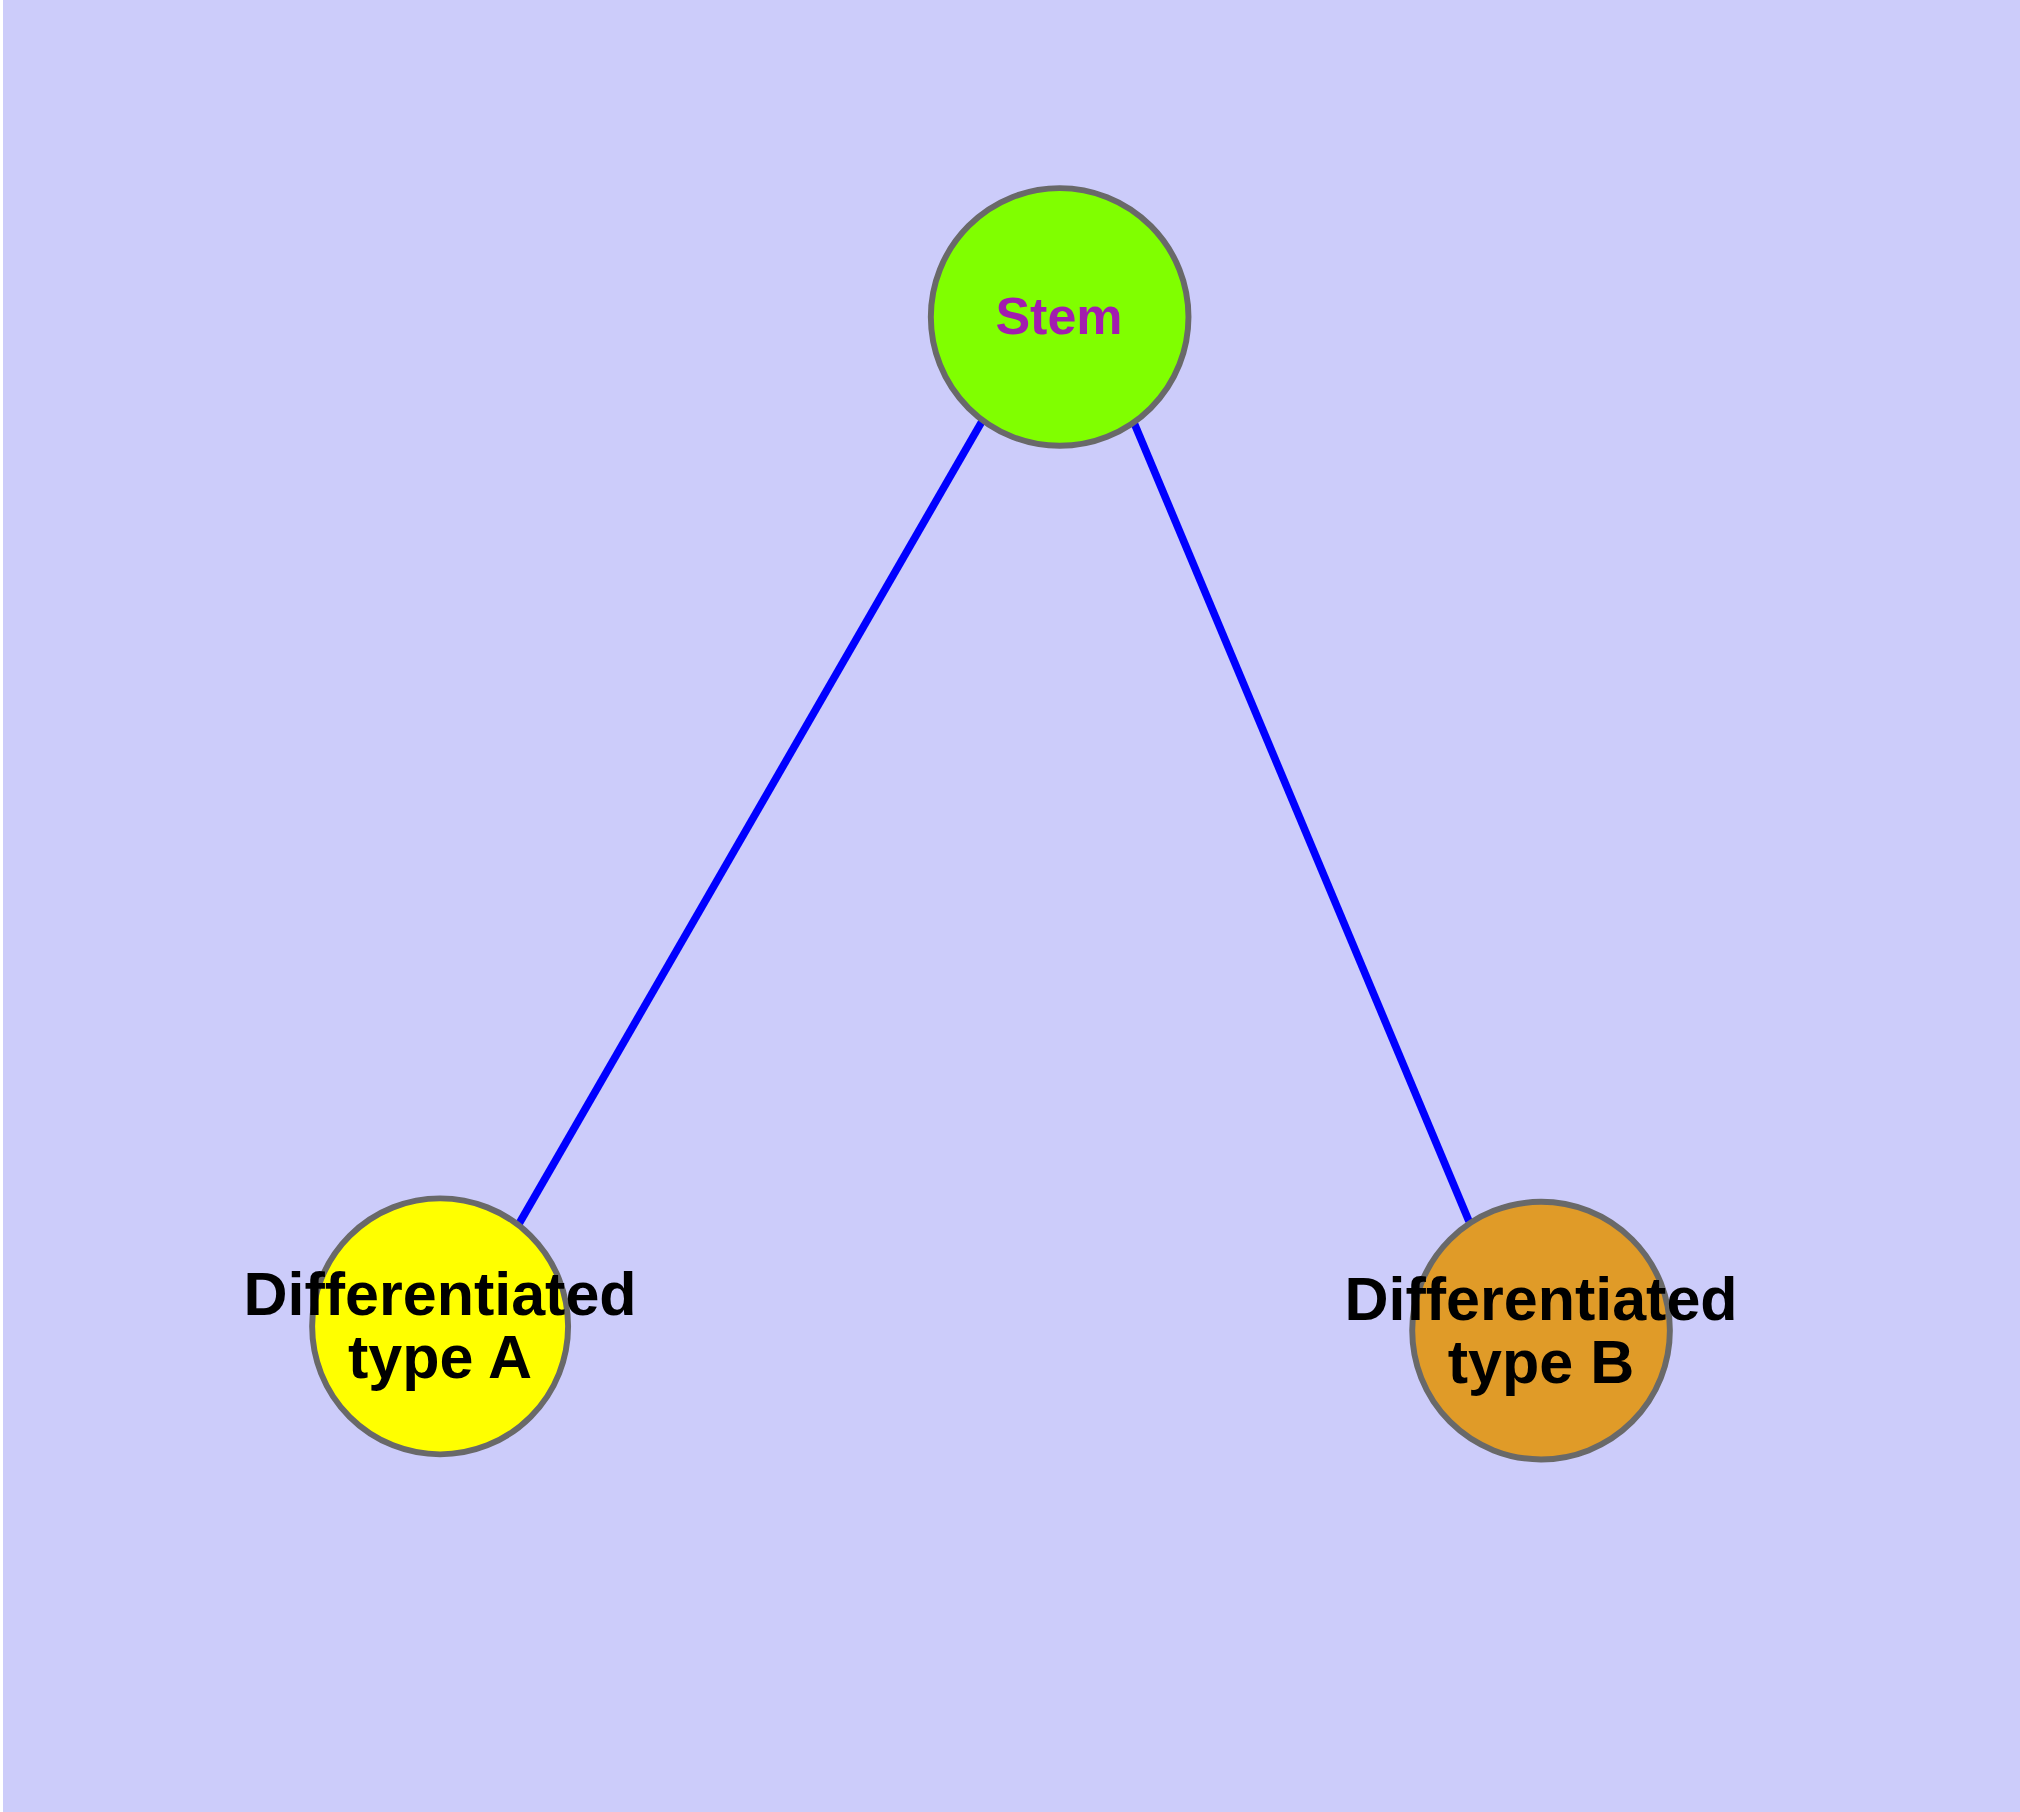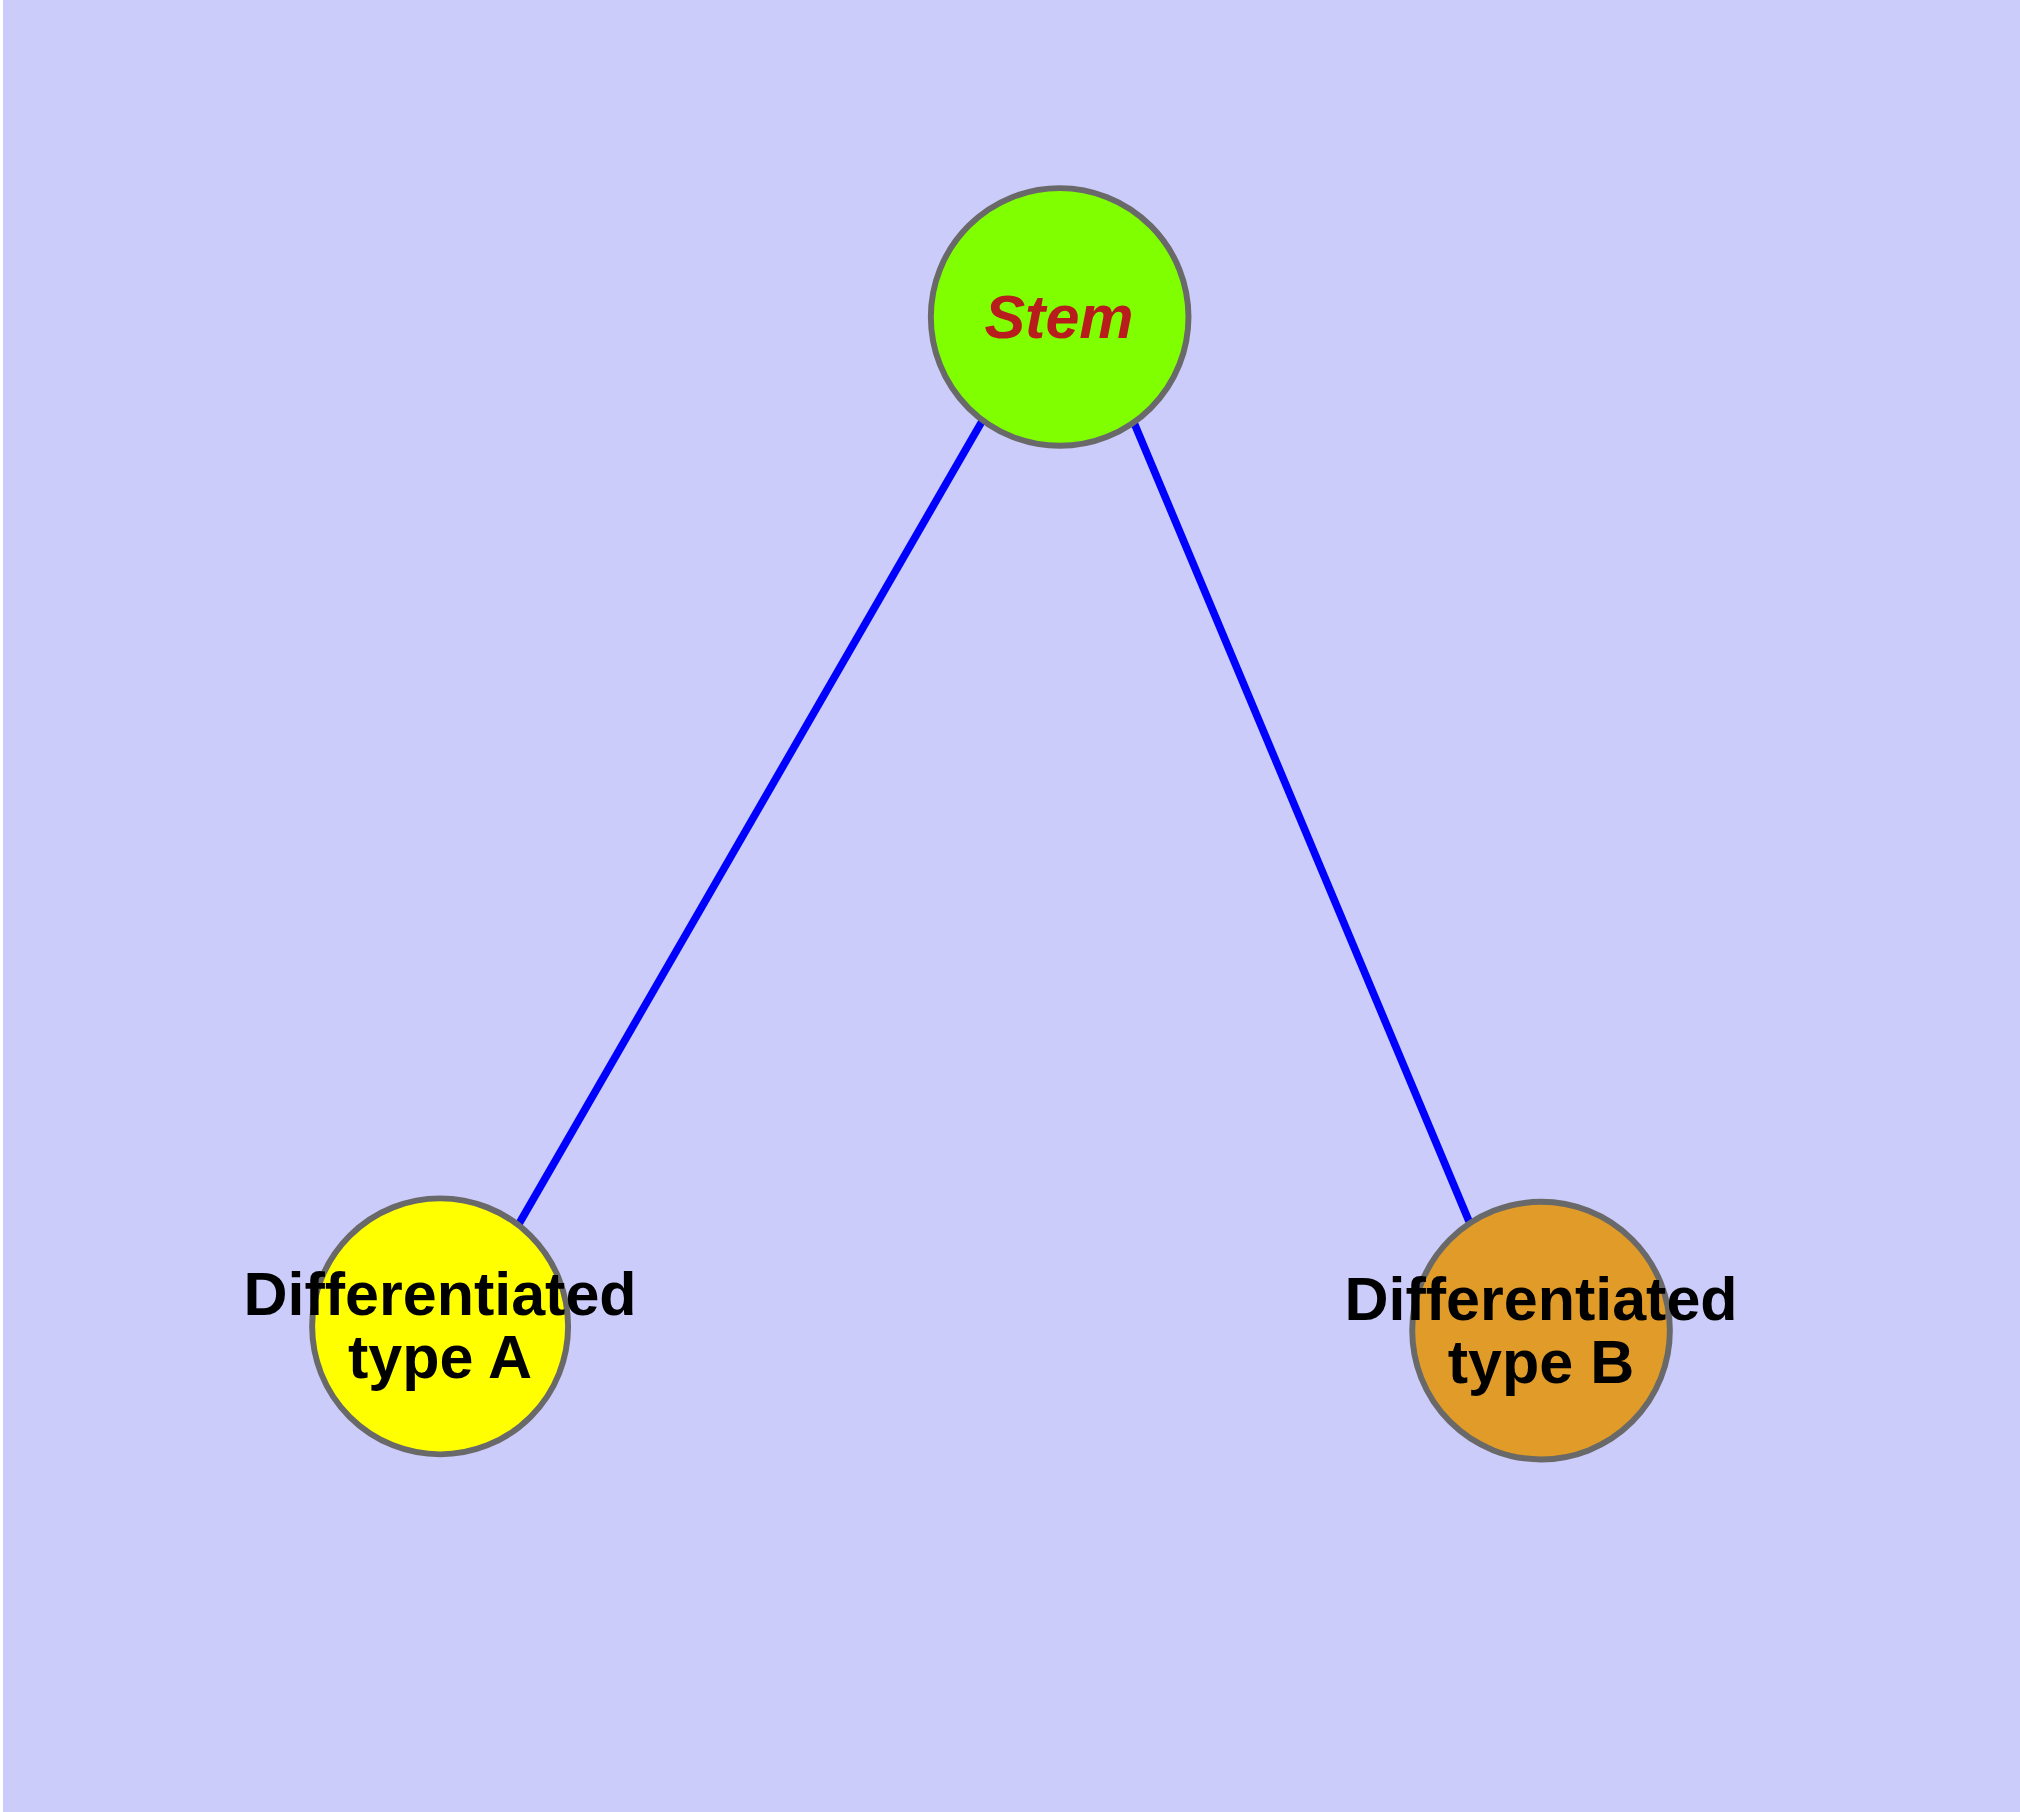--- a/index.html
+++ b/index.html
@@ -65,21 +65,21 @@
       <line class="edge-line" x1="1337" y1="497" x2="1733" y2="1441" style="stroke: rgb(0, 0, 255); stroke-width: 9;"></line>
     </g>
 
     <g>
       <circle class="node-circle" cx="1250" cy="374" r="152" fill="#80ff00" style="stroke: rgb(105, 105, 105); stroke-width: 7;"></circle>
       <circle class="node-circle" cx="519" cy="1565" r="151" fill="#ffff00" style="stroke: rgb(105, 105, 105); stroke-width: 7;"></circle>
       <circle class="node-circle" cx="1818" cy="1570" r="152" fill="#e09b28" style="stroke: rgb(105, 105, 105); stroke-width: 7;"></circle>
     </g>
   </svg>
 
-  <div class="node-label" style="left: 1059px; top: 317px; color: #b91c1c; font-size: 61px; font-style: italic;"><span>Stem</span></div>
+  <div class="node-label" style="left: 1059px; top: 317px; color: #a21caf; font-size: 52px;"><span>Stem</span></div>
 
   <div class="node-label" style="left: 440px; top: 1326px; color: rgb(0, 0, 0); font-size: 61px;"><span>Differentiated</span><br><span>type A</span></div>
 
   <div class="node-label" style="left: 1541px; top: 1331px; color: rgb(0, 0, 0); font-size: 61px;"><span>Differentiated</span><br><span>type B</span></div>
 
   <div id="left-margin" style="background: rgb(255, 255, 255);"></div>
 </div>
 
 
 </body></html>

